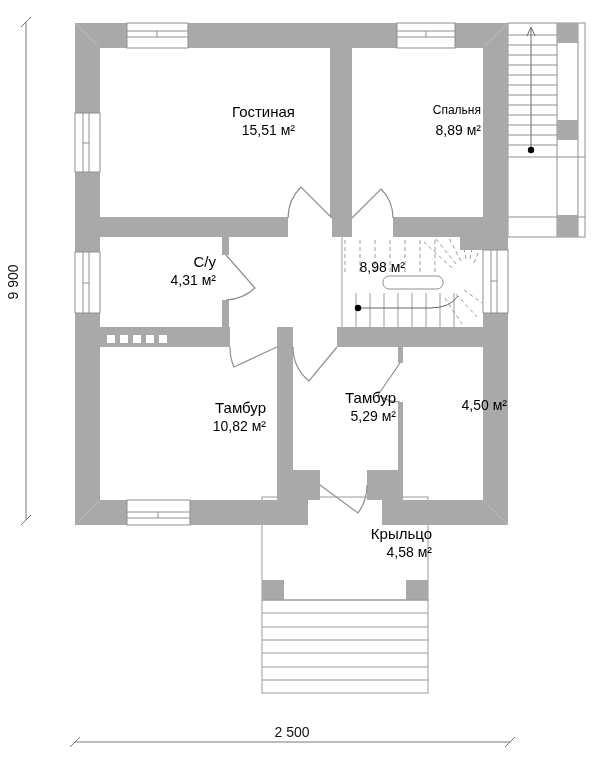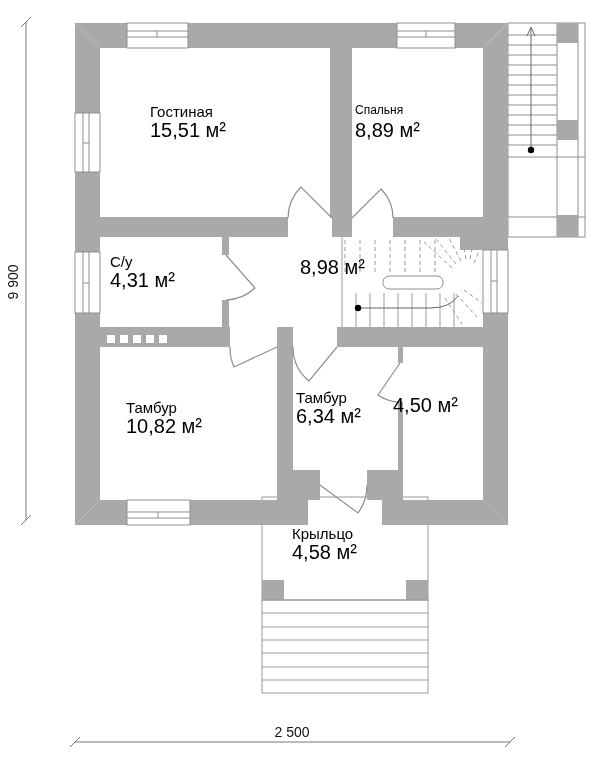--- a/index.html
+++ b/index.html
@@ -1,22 +1,22 @@
 <!DOCTYPE html>
 <html><head>
 <meta charset="utf-8">
 <style>
   html,body{margin:0;padding:0;background:#fff;}
   #canvas{position:relative;width:600px;height:759px;background:#fff;overflow:hidden;
           font-family:"Liberation Sans", sans-serif;}
   #plan-svg{position:absolute;left:0;top:0;}
-  .room-label{position:absolute;text-align:left;color:#000;}
+  .room-label{position:absolute;text-align:right;color:#000;}
   .room-name{font-size:15px;line-height:19px;}
   .room-name.big{font-size:12px;line-height:21px;}
-  .room-area{font-size:20px;line-height:18px;}
+  .room-area{font-size:14px;line-height:18px;}
   .dim-label{position:absolute;font-size:14px;color:#111;text-align:center;}
   .dim-label.vert{transform:rotate(-90deg);}
 </style>
 </head>
 <body>
 
 <div id="canvas">
 
 <svg id="plan-svg" width="600" height="759" viewBox="0 0 600 759">
 
@@ -232,21 +232,21 @@
   <div class="room-area">8,98 м²</div>
 </div>
 
 <div class="room-label" style="left:126px;top:398px;width:140px">
   <div class="room-name">Тамбур</div>
   <div class="room-area">10,82 м²</div>
 </div>
 
 <div class="room-label" style="left:296px;top:388px;width:100px">
   <div class="room-name">Тамбур</div>
-  <div class="room-area">6,34 м²</div>
+  <div class="room-area">5,29 м²</div>
 </div>
 
 <div class="room-label" style="left:393px;top:396px;width:114px">
   <div class="room-area">4,50 м²</div>
 </div>
 
 <div class="room-label" style="left:292px;top:524px;width:140px">
   <div class="room-name">Крыльцо</div>
   <div class="room-area">4,58 м²</div>
 </div>

